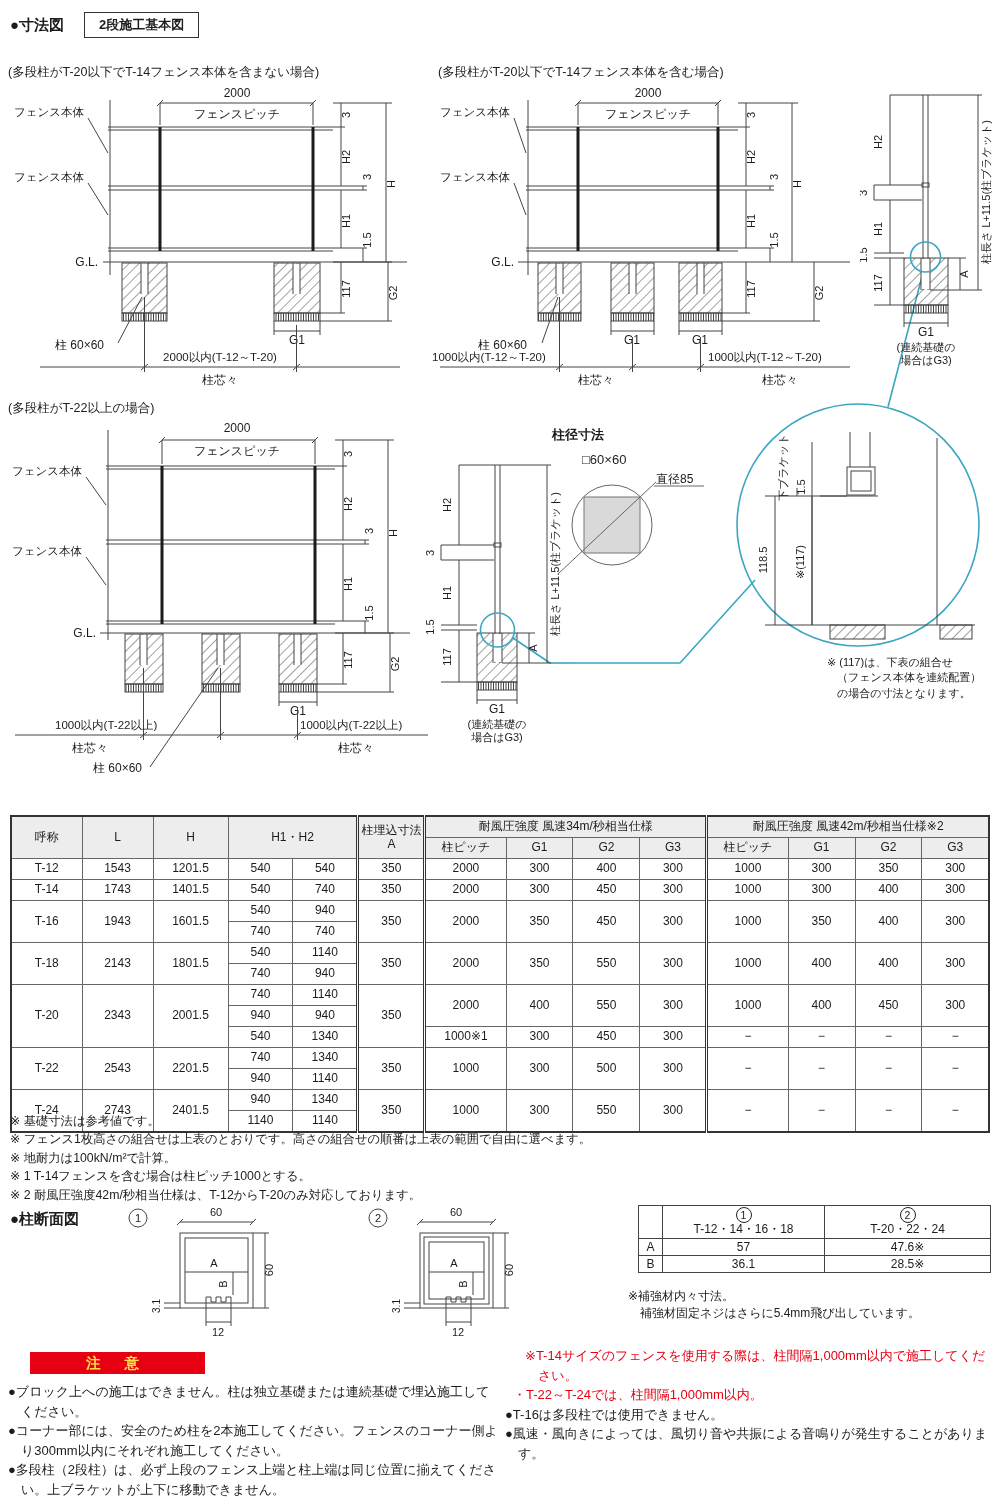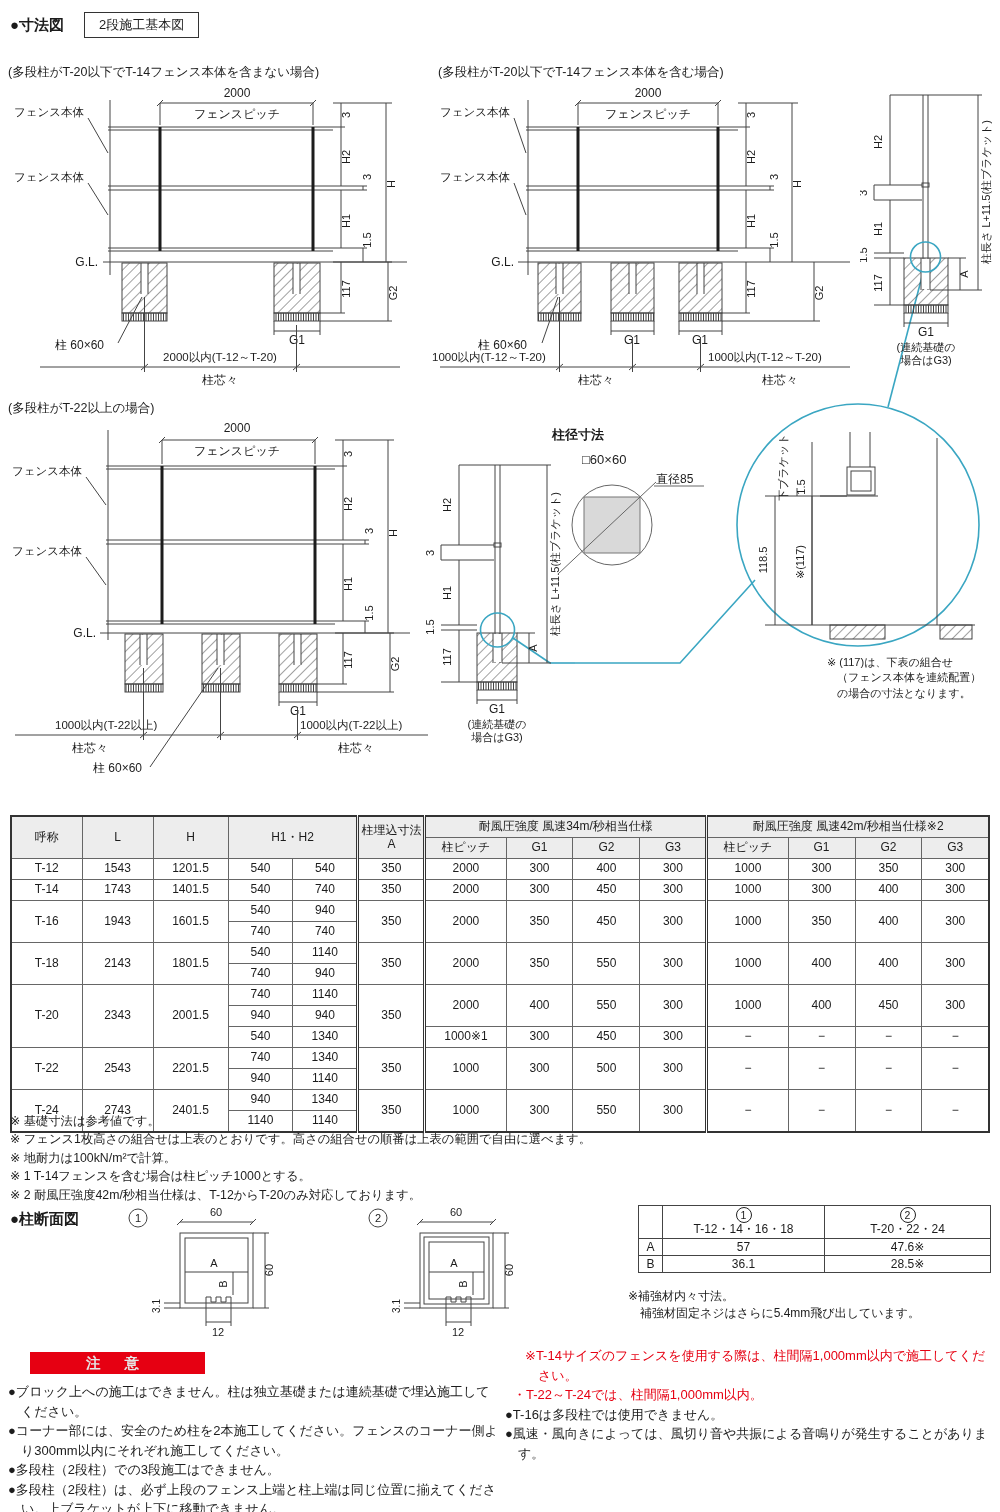--- a/index.html
+++ b/index.html
@@ -1,20 +1,20 @@
 <!DOCTYPE html>
 <html><head>
 <meta charset="utf-8">
 <style>
   html,body{margin:0;padding:0;background:#fff;}
   .page{position:relative;width:1000px;height:1512px;background:#fff;overflow:hidden;
         font-family:"Liberation Sans","DejaVu Sans",sans-serif;color:#1c1c1c;}
   .abs{position:absolute;}
   .title{font-size:15px;font-weight:bold;}
-  .subtitle-box{border:1.5px solid #333;padding:3px 14px;font-size:13px;font-weight:normal;}
+  .subtitle-box{border:1.5px solid #333;padding:3px 14px;font-size:13px;font-weight:bold;}
   .cap{font-size:12.5px;white-space:nowrap;}
   
   svg line,svg polyline,svg path,svg rect,svg circle{stroke:#444;fill:none;stroke-width:1;}
   svg text{stroke:none;fill:#1c1c1c;font-size:11px;font-family:"Liberation Sans","DejaVu Sans",sans-serif;}
   svg .t12{font-size:12px;} svg .t115{font-size:11.5px;}
   svg .edge{fill:#1c1c1c;stroke:none;}
   svg .slot{fill:#fff;stroke:none;}
   svg .hatch{fill:url(#hatch);stroke:#444;}
   svg .gravel{fill:url(#gravel);stroke:#444;}
   svg .teal{stroke:#3aa6c2;stroke-width:1.6;}
@@ -31,21 +31,21 @@
   
   .notes{font-size:12.3px;line-height:1.5;}
   
   table.cs{border-collapse:collapse;table-layout:fixed;width:352px;font-size:12px;border:1.6px solid #222;}
   table.cs th,table.cs td{border:1px solid #444;text-align:center;padding:1px 0;}
   table.cs thead th{font-weight:normal;line-height:1.15;}
   .circ{display:inline-block;width:14px;height:14px;border:1px solid #222;border-radius:50%;
         text-align:center;line-height:14px;font-size:10.5px;}
   .cs-note{font-size:12px;line-height:1.4;}
   
-  .badge{background:#e60012;color:#e5e5e5;font-weight:bold;font-size:14.5px;text-align:center;
+  .badge{background:#e60012;color:#fde047;font-weight:bold;font-size:14.5px;text-align:center;
          width:175px;height:22px;line-height:22px;letter-spacing:10px;}
   .bullets{font-size:13px;line-height:1.5;}
   .bullets div{padding-left:1em;text-indent:-1em;}
   .red{color:#e60012;}
   .ind1{margin-left:8px;} .ind2{margin-left:20px;}
   .note117{font-size:11px;line-height:1.4;}
 </style>
 </head>
 <body>
 
@@ -754,21 +754,20 @@
   <div class="abs cs-note" style="left:628px;top:1288px">
     <div>※補強材内々寸法。</div>
     <div style="padding-left:12px">補強材固定ネジはさらに5.4mm飛び出しています。</div>
   </div>
 
   <div class="abs badge" style="left:30px;top:1352px">注 意</div>
 
   <div class="abs bullets" style="left:8px;top:1382px;width:492px">
     <div>●ブロック上への施工はできません。柱は独立基礎または連続基礎で埋込施工してください。</div>
     <div>●コーナー部には、安全のため柱を2本施工してください。フェンスのコーナー側より300mm以内にそれぞれ施工してください。</div>
-    <div>●多段柱（2段柱）での3段施工はできません。</div>
     <div>●多段柱（2段柱）は、必ず上段のフェンス上端と柱上端は同じ位置に揃えてください。上ブラケットが上下に移動できません。</div>
   </div>
 
   <div class="abs bullets" style="left:505px;top:1346px;width:492px">
     <div class="red ind2">※T-14サイズのフェンスを使用する際は、柱間隔1,000mm以内で施工してください。</div>
     <div class="red ind1">・T-22～T-24では、柱間隔1,000mm以内。</div>
     <div>●T-16は多段柱では使用できません。</div>
     <div>●風速・風向きによっては、風切り音や共振による音鳴りが発生することがあります。</div>
   </div>
 

